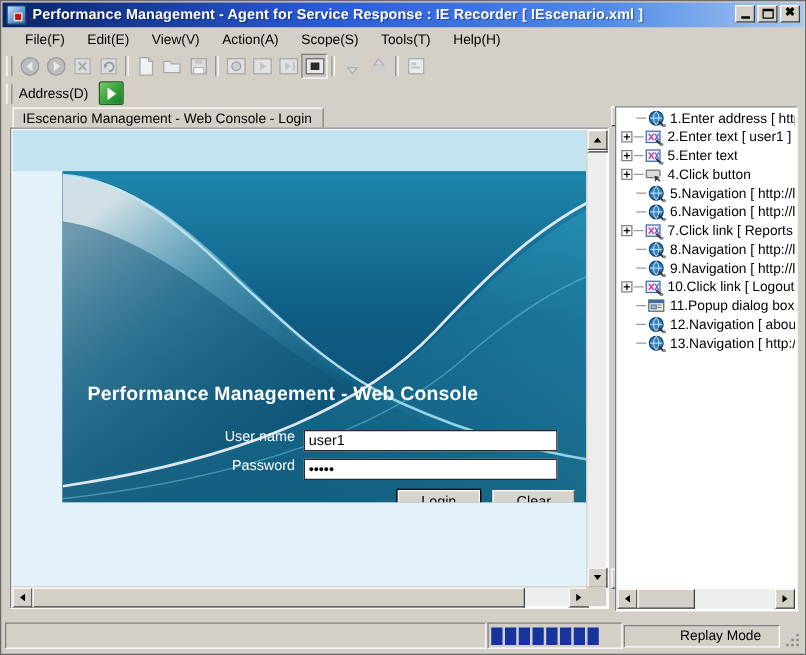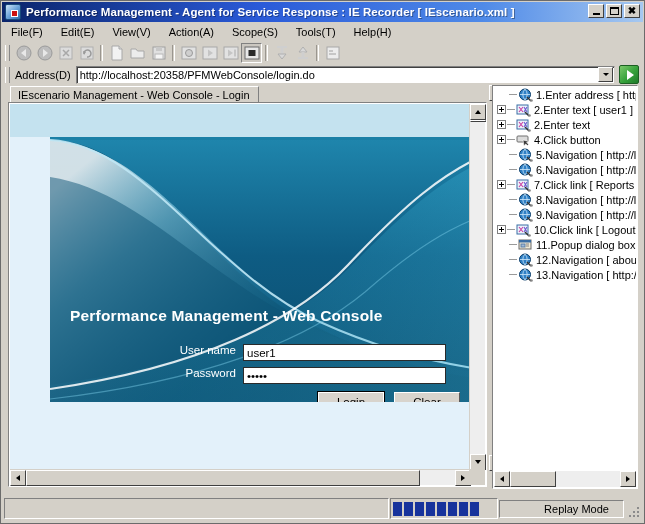--- a/index.html
+++ b/index.html
@@ -93,21 +93,21 @@
   }
 
   
   .menubar {
     position: absolute;
     left: 1px; top: 21px;
     width: 641px; height: 20px;
     background: #d4d0c8;
     display: flex;
     align-items: center;
-    padding-left: 0;
+    padding-left: 9px;
     box-sizing: border-box;
   }
   .menu-item {
     padding: 2px 9px;
     font-size: 11px;
     color: #000000;
     white-space: nowrap;
     cursor: default;
   }
 
@@ -689,26 +689,20 @@
         <rect x="2" y="2" width="12" height="12" fill="#ececec" stroke="#a8a8a8"></rect>
         <rect x="4" y="5" width="4" height="2" fill="#c6c6c6"></rect>
         <rect x="4" y="8" width="7" height="2" fill="#c6c6c6"></rect>
       </svg>
     </div>
   </div>
 
   <div class="addressbar">
     <div class="grip"></div>
     <div class="addr-label">Address(D)</div>
-    <div class="addr-combo">
-      <input class="addr-input" value="http://localhost:20358/PFMWebConsole/login.do" style="">
-      <div class="addr-drop">
-        <span class="caret-down"></span>
-      </div>
-    </div>
     <div class="go-btn">
       <span class="go-arrow"></span>
     </div>
   </div>
 
   <div class="workarea">
 
     <div class="browser-pane">
       <div class="tabstrip">
         <div class="tab">
@@ -844,21 +838,21 @@
           <span class="tw-dash"></span>
           <span class="tw-icon">
             <svg width="16" height="14" viewBox="0 0 16 14">
                 <rect x="1" y="2" width="11" height="9" fill="#eef3fb" stroke="#3a6ea5"></rect>
                 <path d="M3 4 l4 5 M7 4 l-4 5" stroke="#c93fa0" stroke-width="1.1"></path>
                 <path d="M8 4 l3 5 M11 4 l-3 5" stroke="#6a5bd0" stroke-width="1.1"></path>
                 <path d="M9 9 l4 4" stroke="#333" stroke-width="1.5"></path>
                 <circle cx="13.5" cy="12.5" r="1.3" fill="#888"></circle>
               </svg>
           </span>
-          <span class="tw-label">2.Enter text</span>
+          <span class="tw-label">5.Enter text</span>
         </div>
 
         <div class="tree-row">
           <span class="tw-expander"></span>
           <span class="tw-dash"></span>
           <span class="tw-icon">
             <svg width="16" height="14" viewBox="0 0 16 14">
                 <rect x="1" y="3" width="11" height="6" rx="1" fill="#dcdcdc" stroke="#707070"></rect>
                 <path d="M7 7 l1 6 l1.6 -2 l2 1.6 l1 -1.4 l-2 -1.6 l2 -1.2 z" fill="#3a3a3a" stroke="#fff" stroke-width="0.6"></path>
               </svg>

